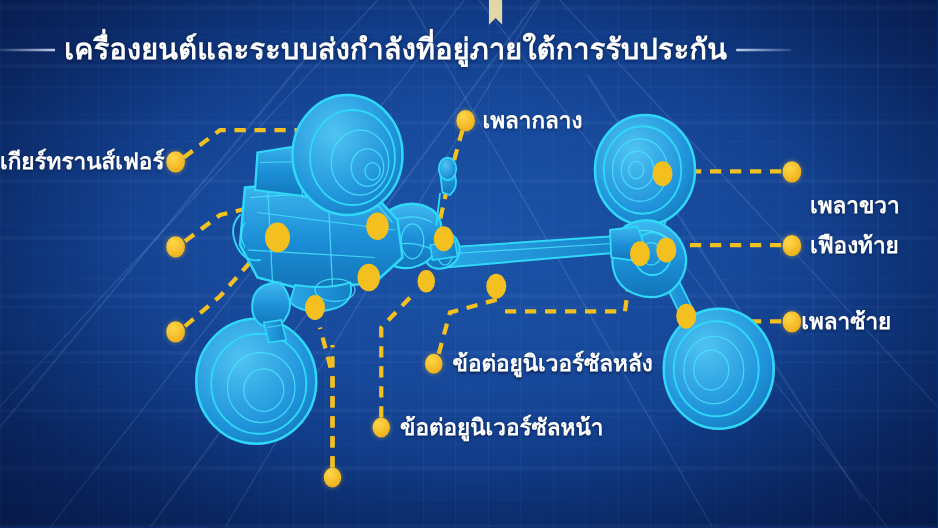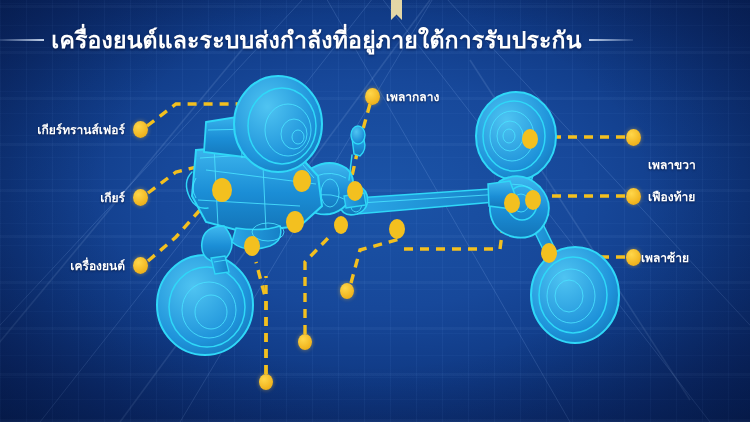--- a/index.html
+++ b/index.html
@@ -57,21 +57,21 @@
     position:absolute;left:391px;top:0px;width:11px;height:20px;
     background:#efdfa8;
     clip-path:polygon(0 0,100% 0,100% 100%,50% 72%,0 100%);
     opacity:.95;
   }
   
   .diagram{position:absolute;left:0;top:0;width:750px;height:422px;}
   .diagram svg{display:block;width:750px;height:422px;}
   
   .lbl{
-    position:absolute;color:#ffffff;font-size:12px;font-weight:bold;
+    position:absolute;color:#ffffff;font-size:18px;font-weight:bold;
     white-space:nowrap;text-shadow:0 1px 2px rgba(2,14,48,.65);
     line-height:16px;
   }
   .lbl.r{text-align:right;}
   .dot{
     position:absolute;border-radius:50%;
     background:radial-gradient(circle at 36% 32%,#ffd74a,#f2b722 62%,#e0a414 100%);
     box-shadow:0 0 4px rgba(255,200,60,.45);
   }
 </style>
@@ -279,23 +279,23 @@
   <div class="dot" style="left:133px;top:257px;width:15px;height:17px;"></div>
   <div class="dot" style="left:365px;top:88px;width:15px;height:17px;"></div>
   <div class="dot" style="left:626px;top:129px;width:15px;height:17px;"></div>
   <div class="dot" style="left:626px;top:188px;width:15px;height:17px;"></div>
   <div class="dot" style="left:626px;top:249px;width:15px;height:17px;"></div>
   <div class="dot" style="left:340px;top:283px;width:14px;height:16px;"></div>
   <div class="dot" style="left:298px;top:334px;width:14px;height:16px;"></div>
   <div class="dot" style="left:259px;top:374px;width:14px;height:16px;"></div>
 
   <div class="lbl r" style="left:0;top:122px;width:125px;text-align:right;">เกียร์ทรานส์เฟอร์</div>
-  <div class="lbl r" style="left:0;top:190px;width:125px;">เกียร์</div>
-  <div class="lbl r" style="left:0;top:258px;width:125px;">เครื่องยนต์</div>
 
   <div class="lbl" style="left:386px;top:89px;">เพลากลาง</div>
 
   <div class="lbl" style="left:648px;top:130px;margin-top:27px;">เพลาขวา</div>
   <div class="lbl" style="left:648px;top:189px;">เฟืองท้าย</div>
   <div class="lbl" style="left:641px;top:250px;">เพลาซ้าย</div>
 
+  <div class="lbl" style="left:362px;top:284px;">ข้อต่อยูนิเวอร์ซัลหลัง</div>
+  <div class="lbl" style="left:320px;top:335px;">ข้อต่อยูนิเวอร์ซัลหน้า</div>
 
 </div>
 
 </body></html>

